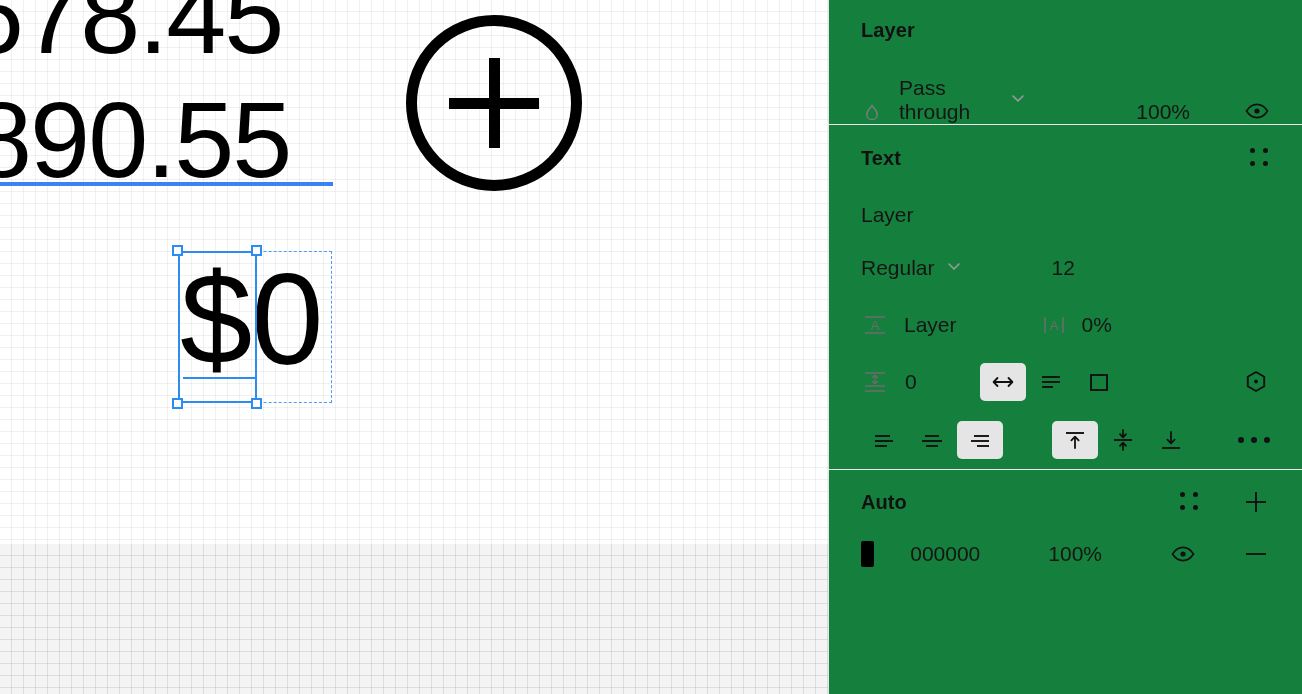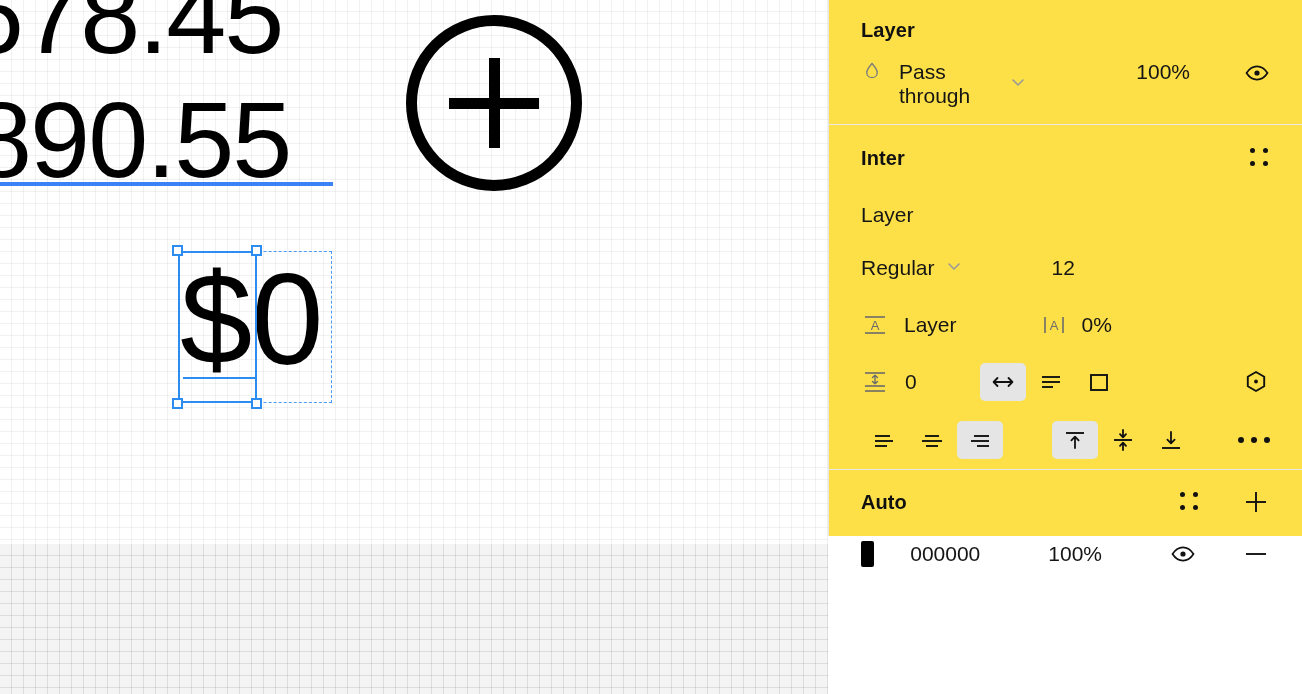--- a/index.html
+++ b/index.html
@@ -101,22 +101,22 @@
     position: absolute; width: 11px; height: 11px;
     background: #ffffff; border: 2px solid #2d8cf0;
   }
   .h-tl { left: -6px;  top: -6px; }
   .h-tr { left: 73px;  top: -6px; }
   .h-bl { left: -6px;  top: 147px; }
   .h-br { left: 73px;  top: 147px; }
 
   
   .panel {
-    width: 474px; height: 536px;
-    background: #fde047;
+    width: 474px; height: 694px;
+    background: #15803d;
     border-left: 1px solid #e6e6e6;
     position: relative;
     flex: 0 0 474px;
   }
   .section { position: relative; }
   .divider { height: 1px; background: #e8e8e8; width: 100%; }
 
   .sec-head {
     display: flex; align-items: center;
     padding: 0 32px;
@@ -163,21 +163,21 @@
 
   .dots3 { display: inline-flex; gap: 7px; align-items: center; }
   .dots3 i { width: 6px; height: 6px; border-radius: 50%; background: #111; display: block; }
 
   .swatch {
     width: 34px; height: 26px; background: #000000;
     border: 1px solid rgba(0,0,0,0.12); border-radius: 2px;
   }
 
   
-  .layer-row { display: flex; align-items: flex-start; height: 64px; padding: 0 32px; }
+  .layer-row { display: flex; align-items: flex-end; height: 64px; padding: 0 32px; }
   .layer-blend { display: flex; align-items: center; margin-left: 16px; }
 
   .text-font-row  { height: 48px; }
   .text-style-row { height: 58px; }
   .text-metric-row{ height: 56px; }
   .text-resize-row{ height: 58px; }
   .text-align-row { height: 58px; }
 </style>
 </head>
 <body>
@@ -242,21 +242,21 @@
           </svg>
         </span>
       </div>
     </div>
 
     <div class="divider"></div>
 
     <div class="section">
 
       <div class="sec-head" style="height:66px">
-        <span class="sec-title">Inter</span>
+        <span class="sec-title">Text</span>
         <span class="sec-spacer"></span>
         <span class="dots6">
           <i></i>
             <i></i>
             <i></i>
             <i></i>
         </span>
       </div>
 
       <div class="row text-font-row">

